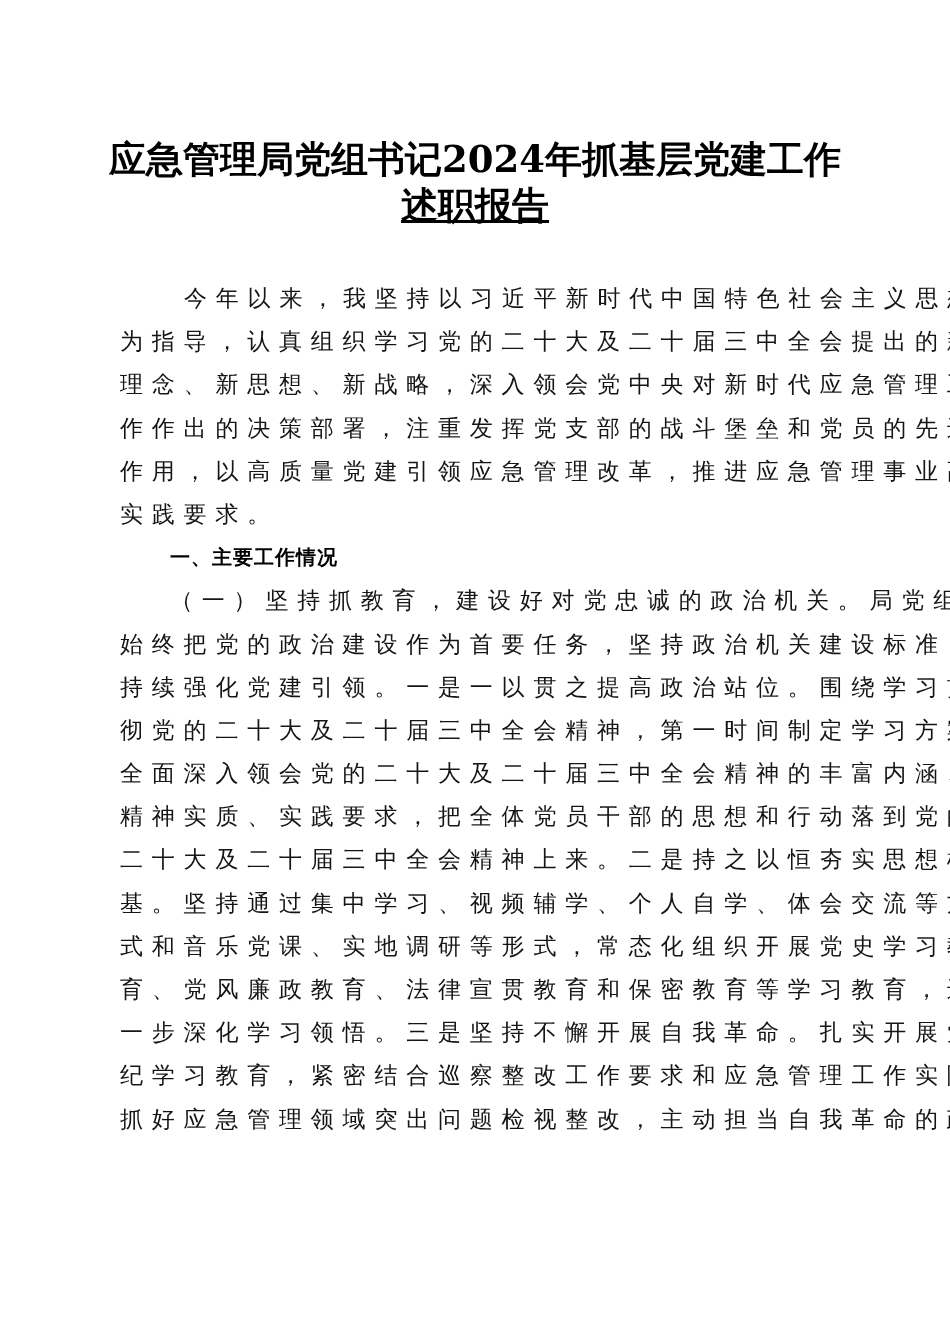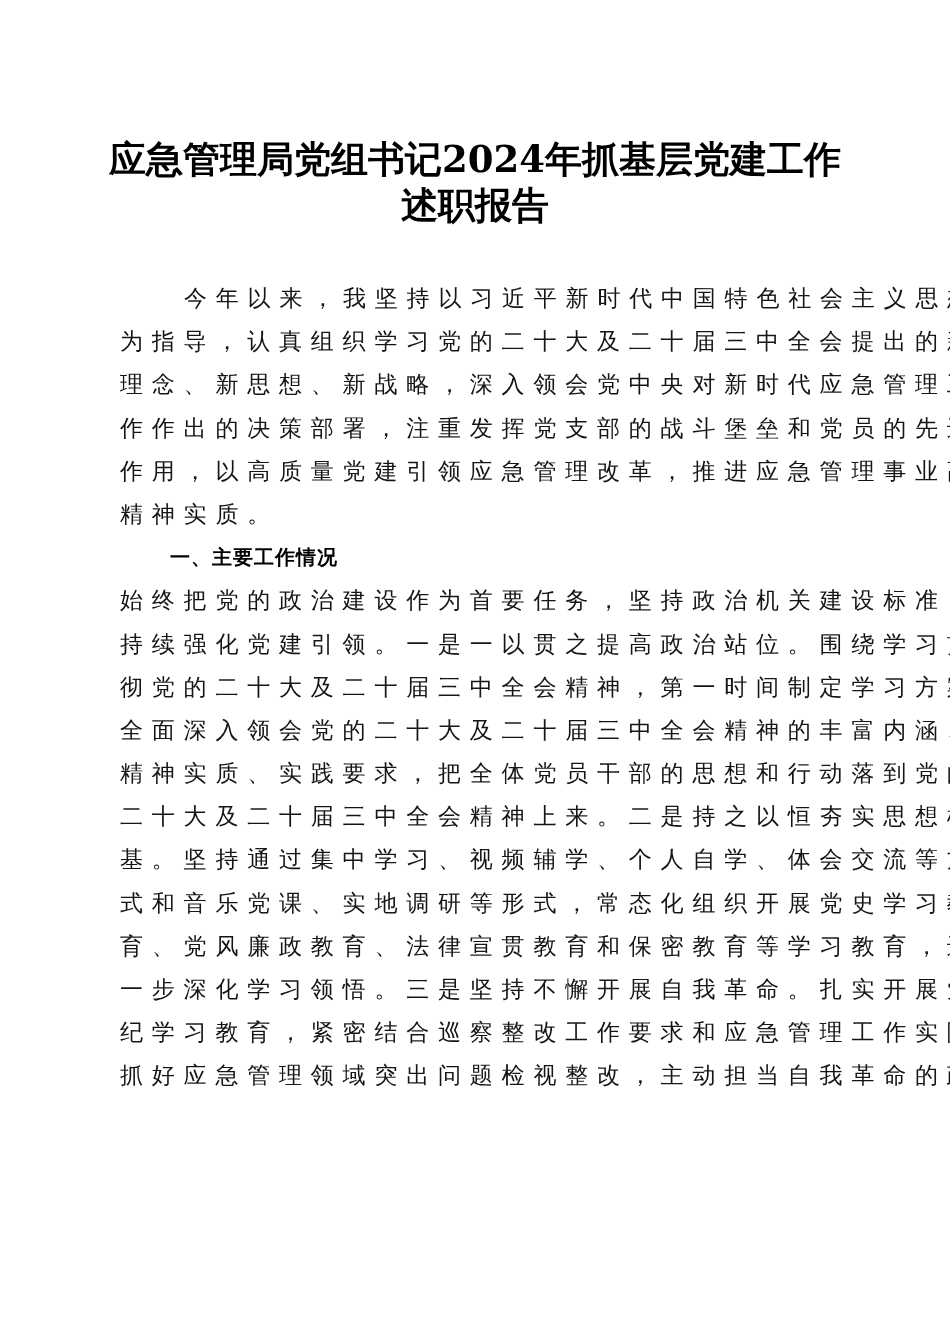--- a/index.html
+++ b/index.html
@@ -70,37 +70,38 @@
       padding-left: 50px;
     }
   </style>
 </head>
 <body>
 
 <div class="page">
 
   <div class="title">
     <span class="line title-line" style="font-family:'DejaVu Serif','Liberation Serif',serif;font-size:37px;letter-spacing:0;height:46px;line-height:46px;font-weight:bold;color:#000;">应急管理局党组书记2024年抓基层党建工作</span>
-    <span class="line title-line" style="font-family:'DejaVu Serif','Liberation Serif',serif;font-size:37px;letter-spacing:0;height:46px;line-height:46px;font-weight:bold;color:#000;">述职报告</span>
+    <span class="line title-line" style="font-family:'DejaVu Serif','Liberation Serif',serif;font-size:37px;letter-spacing:0;height:46px;line-height:46px;font-weight:bold;color:#000;text-decoration:underline;">述职报告</span>
   </div>
 
   <div class="body">
 
     <div>
       <span class="line indent">今年以来，我坚持以习近平新时代中国特色社会主义思想</span>
       <span class="line">为指导，认真组织学习党的二十大及二十届三中全会提出的新</span>
       <span class="line">理念、新思想、新战略，深入领会党中央对新时代应急管理工</span>
       <span class="line">作作出的决策部署，注重发挥党支部的战斗堡垒和党员的先进</span>
       <span class="line">作用，以高质量党建引领应急管理改革，推进应急管理事业高</span>
-      <span class="line">精神实质。</span>
+      <span class="line">实践要求。</span>
     </div>
 
     <span class="line heading">一、主要工作情况</span>
 
     <div>
+      <span class="line subheading">（一）坚持抓教育，建设好对党忠诚的政治机关。局党组</span>
       <span class="line">始终把党的政治建设作为首要任务，坚持政治机关建设标准，</span>
       <span class="line">持续强化党建引领。一是一以贯之提高政治站位。围绕学习贯</span>
       <span class="line">彻党的二十大及二十届三中全会精神，第一时间制定学习方案，</span>
       <span class="line">全面深入领会党的二十大及二十届三中全会精神的丰富内涵、</span>
       <span class="line">精神实质、实践要求，把全体党员干部的思想和行动落到党的</span>
       <span class="line">二十大及二十届三中全会精神上来。二是持之以恒夯实思想根</span>
       <span class="line">基。坚持通过集中学习、视频辅学、个人自学、体会交流等方</span>
       <span class="line">式和音乐党课、实地调研等形式，常态化组织开展党史学习教</span>
       <span class="line">育、党风廉政教育、法律宣贯教育和保密教育等学习教育，进</span>
       <span class="line">一步深化学习领悟。三是坚持不懈开展自我革命。扎实开展党</span>

